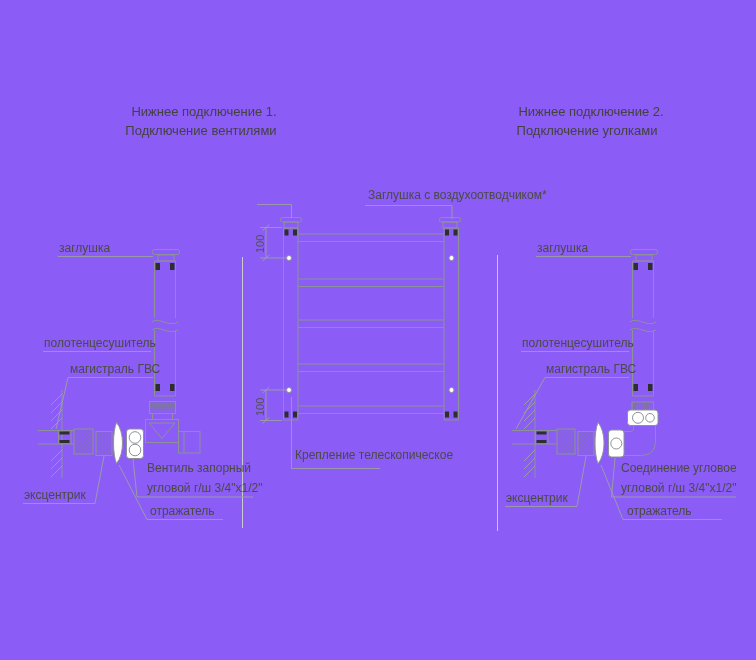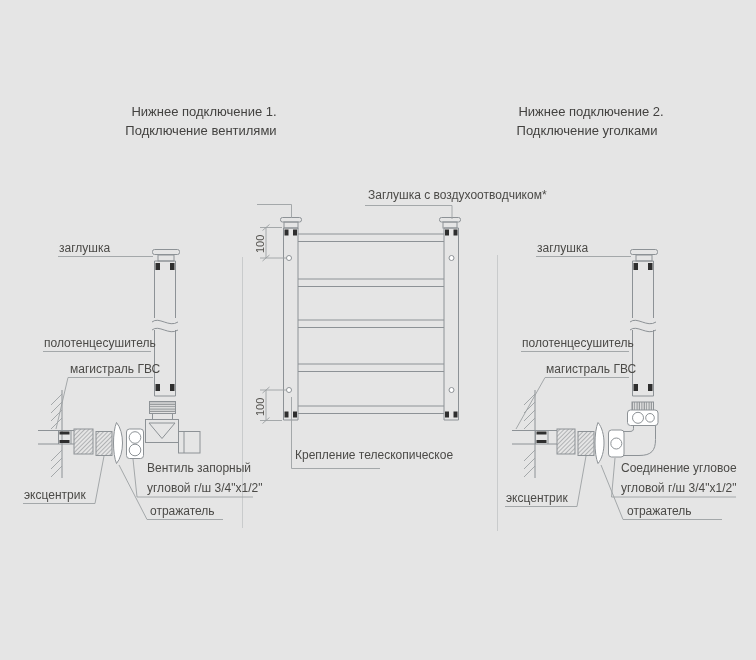--- a/index.html
+++ b/index.html
@@ -1,16 +1,16 @@
 <!DOCTYPE html>
 <html><head>
 <meta charset="utf-8">
 <style>
   html,body{margin:0;padding:0;background:#ffffff;}
-  .page{position:relative;width:756px;height:660px;background:#e5e5e5;overflow:hidden;
+  .page{position:relative;width:756px;height:660px;background:#8b5cf6;overflow:hidden;
         font-family:"Liberation Sans",sans-serif;}
   svg{position:absolute;left:0;top:0;}
   text{fill:#4b4a47;font-family:"Liberation Sans",sans-serif;font-size:12px;}
   .title{font-size:13px;fill:#434240;}
   .dim{font-size:11px;fill:#55534f;}
   .ln{stroke:#8d9296;stroke-width:1;fill:none;}
   .ln2{stroke:#9ca0a3;stroke-width:.9;fill:none;}
   .lead{stroke:#9ca0a3;stroke-width:.9;fill:none;}
   .wht{fill:#ffffff;}
   .blk{fill:#2e2e2e;stroke:none;}

